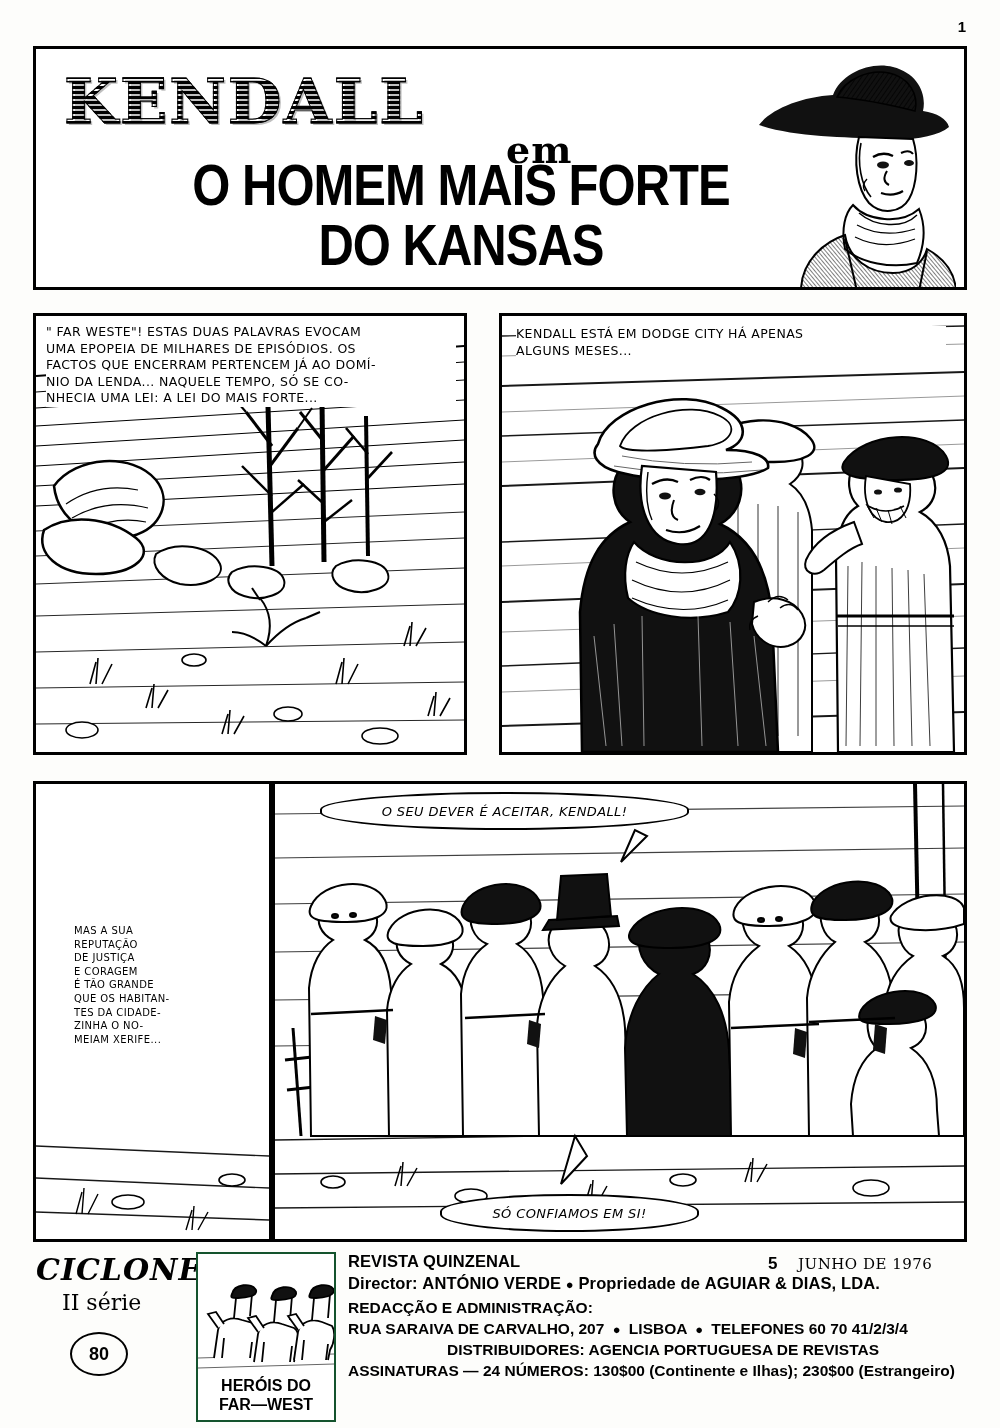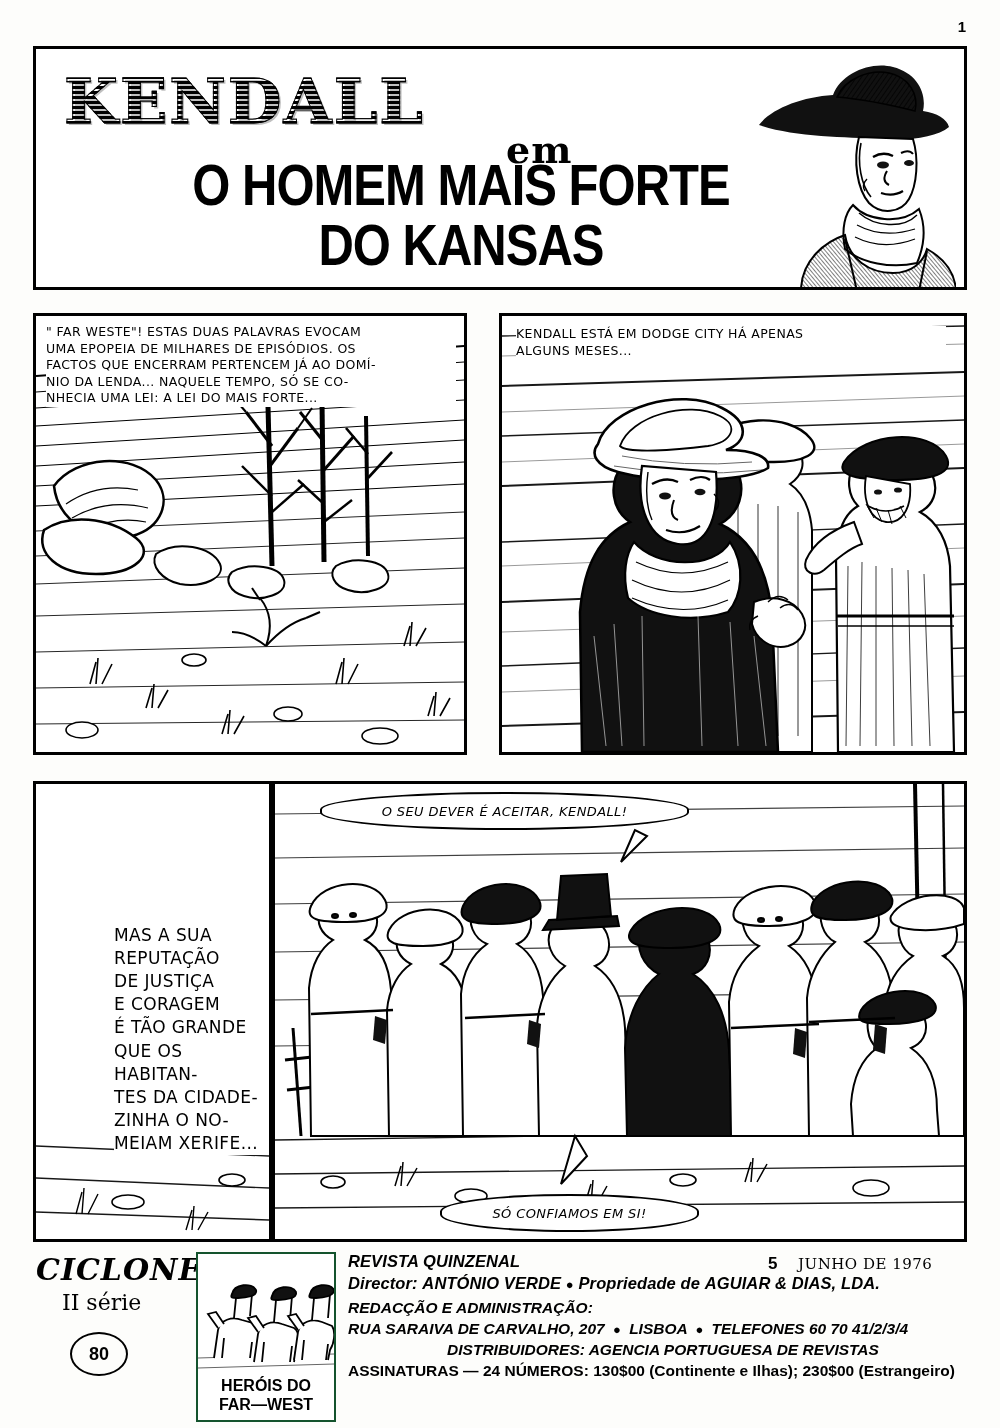--- a/index.html
+++ b/index.html
@@ -113,21 +113,21 @@
     line-height: 1.32;
     letter-spacing: 0.4px;
     white-space: pre-line;
     z-index: 6;
     background: #fff;
   }
   .cap-1 { left: 10px; top: 8px; width: 410px; }
   .cap-2 { left: 14px; top: 10px; width: 430px; }
   .cap-3 {
     left: 38px; top: 140px; width: 150px;
-    font-size: 17px; line-height: 1.36; margin-left: 40px;
+    font-size: 10px; line-height: 1.36;
   }
 
   .balloon {
     position: absolute;
     border: 2px solid #000;
     border-radius: 50% / 46%;
     background: #fff;
     font-family: "DejaVu Sans", sans-serif;
     font-style: italic;
     font-size: 13px;
@@ -181,21 +181,21 @@
     left: 0; bottom: 6px; width: 100%;
     text-align: center;
     font-weight: bold;
     font-size: 16px;
     line-height: 1.15;
     white-space: pre-line;
     background: #fff;
   }
   .col-right { position: absolute; left: 348px; top: 0; width: 630px; }
   .cr-line { font-size: 16.5px; letter-spacing: 0.1px; }
-  .cr-bold { font-weight: bold; font-style: italic; }
+  .cr-bold { font-weight: bold; }
   .row { position: relative; }
   .r1 { margin-top: 4px; }
   .date-num {
     position: absolute; left: 420px; top: 2px;
     font-weight: bold; font-size: 17px;
   }
   .date-txt {
     position: absolute; left: 450px; top: 3px;
     font-family: "DejaVu Serif", serif;
     font-size: 15px; letter-spacing: 0.5px;

